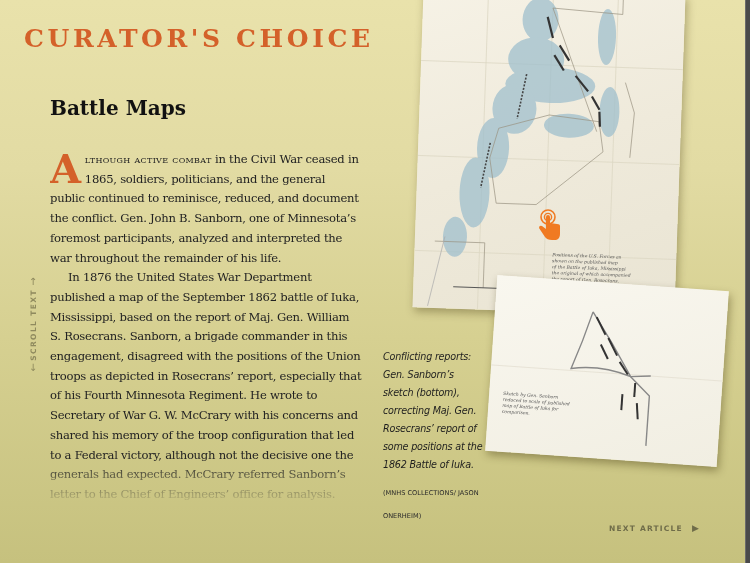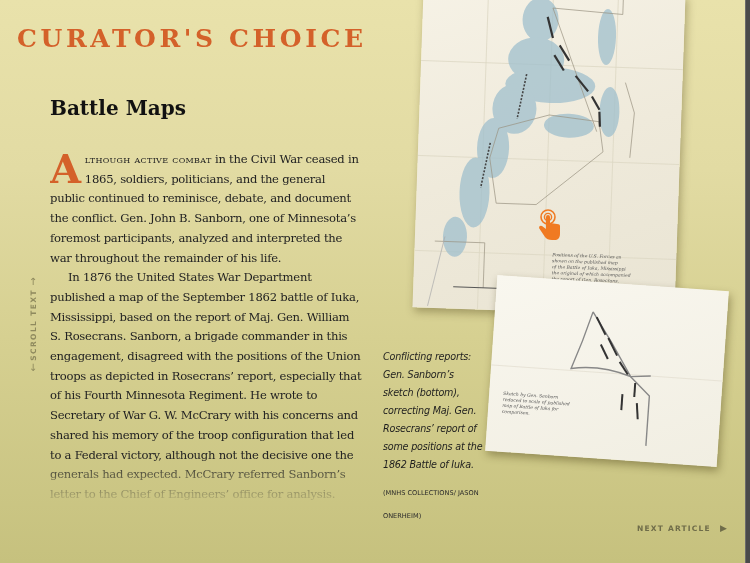--- a/index.html
+++ b/index.html
@@ -6,21 +6,21 @@
     body {
       width: 750px; height: 563px; overflow: hidden; position: relative;
       background: linear-gradient(180deg, #e9e2ab 0%, #e2dba3 30%, #d6d091 60%, #c6c17e 100%);
       font-family: "DejaVu Serif", "Liberation Serif", serif;
     }
     .right-bar {
       position: absolute; right: 0; top: 0; width: 4px; height: 563px;
       background: #4a4a4a; border-left: 1px solid #6b6b6b;
     }
     .kicker {
-      position: absolute; left: 17px; top: 24px;
+      position: absolute; left: 24px; top: 24px;
       font-family: "DejaVu Serif", serif; font-weight: bold;
       font-size: 25px; letter-spacing: 3.6px; color: #d4612a;
       white-space: nowrap;
       text-align: center;
     }
     .title {
       position: absolute; left: 50px; top: 96px;
       font-family: "DejaVu Serif", serif; font-weight: bold;
       font-size: 20px; color: #111;
       white-space: nowrap;
@@ -71,21 +71,21 @@
     .caption {
       position: absolute; left: 383px; top: 348px; width: 100px;
       font-family: "DejaVu Sans", sans-serif; font-style: italic;
       font-size: 9.6px; line-height: 18px; color: #1e1e1e; letter-spacing: -0.2px;
     }
     .credit {
       position: absolute; left: 383px; top: 482px; width: 100px;
       font-family: "DejaVu Sans", sans-serif; font-size: 6.6px; line-height: 23px; color: #2a2a2a;
     }
     .next-article {
-      position: absolute; left: 637px; top: 523px;
+      position: absolute; left: 609px; top: 523px;
       display: flex; align-items: center; gap: 9px; cursor: pointer;
       font-family: "DejaVu Sans", sans-serif; font-weight: bold; font-size: 7.5px;
       letter-spacing: 1.2px; color: #6f6c49;
     }
     .next-article .tri { font-size: 9px; }
   </style>
 </head>
 <body>
 
 <div class="right-bar"></div>
@@ -93,21 +93,21 @@
 <div class="kicker">CURATOR'S CHOICE</div>
 <div class="title">Battle Maps</div>
 
 <div class="scroll-hint">
   <span class="arrow">↑</span>
   <span class="label">SCROLL TEXT</span>
   <span class="arrow">↓</span>
 </div>
 
 <div class="article">
-  <p><span class="dropcap">A</span><span class="smallcaps">lthough active combat</span><span> in the Civil War ceased in 1865, soldiers, politicians, and the general public continued to reminisce, debate, and document the conflict. Gen. John B. Sanborn, one of Minnesota’s foremost participants, analyzed and interpreted the war throughout the remainder of his life.</span></p>
+  <p><span class="dropcap">A</span><span class="smallcaps">lthough active combat</span><span> in the Civil War ceased in 1865, soldiers, politicians, and the general public continued to reminisce, reduced, and document the conflict. Gen. John B. Sanborn, one of Minnesota’s foremost participants, analyzed and interpreted the war throughout the remainder of his life.</span></p>
   <p class="indent">In 1876 the United States War Department published a map of the September 1862 battle of Iuka, Mississippi, based on the report of Maj. Gen. William S. Rosecrans. Sanborn, a brigade commander in this engagement, disagreed with the positions of the Union troops as depicted in Rosecrans’ report, especially that of his Fourth Minnesota Regiment. He wrote to Secretary of War G. W. McCrary with his concerns and shared his memory of the troop configuration that led to a Federal victory, although not the decisive one the generals had expected. McCrary referred Sanborn’s letter to the Chief of Engineers’ office for analysis.</p>
 
 </div>
 
 <div class="map-top">
   <svg class="map-svg" viewBox="0 0 262 322">
     <g stroke="#ddd7c4" stroke-width="0.8" fill="none">
       <line x1="0" y1="75" x2="262" y2="75"></line>
       <line x1="0" y1="170" x2="262" y2="170"></line>
       <line x1="0" y1="265" x2="262" y2="265"></line>

